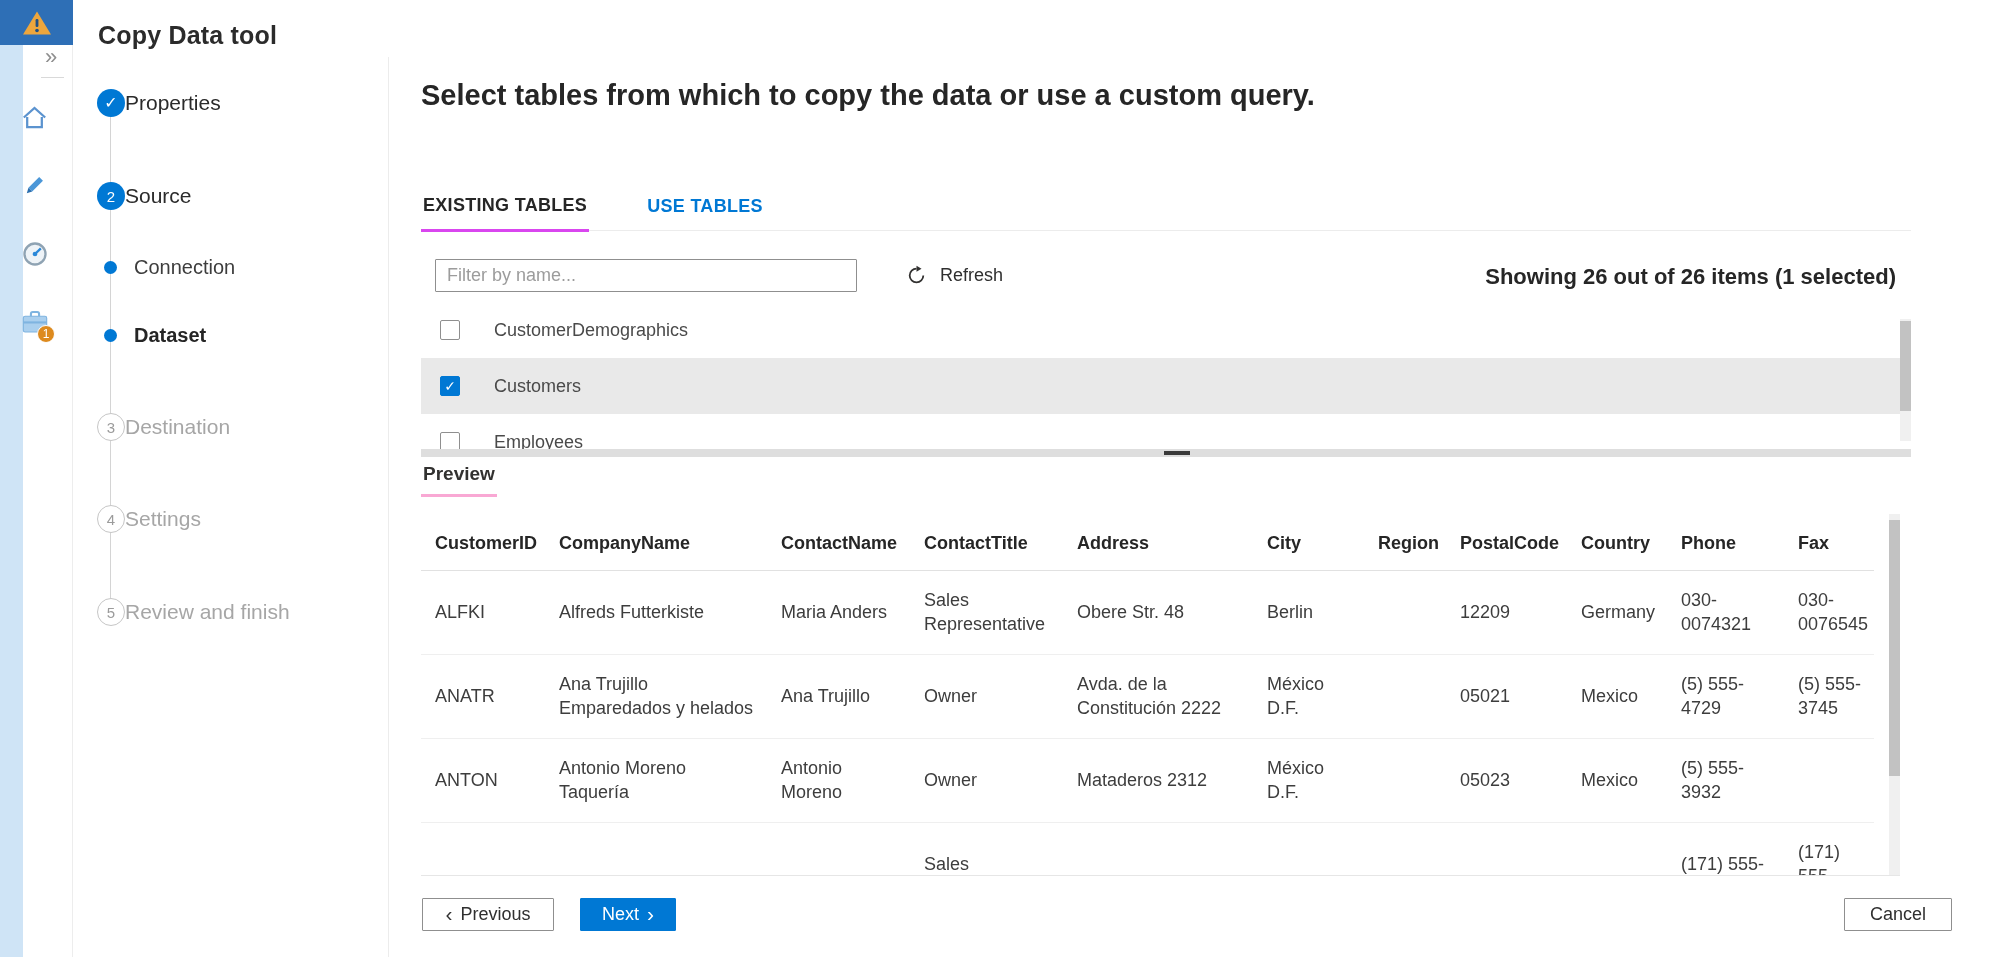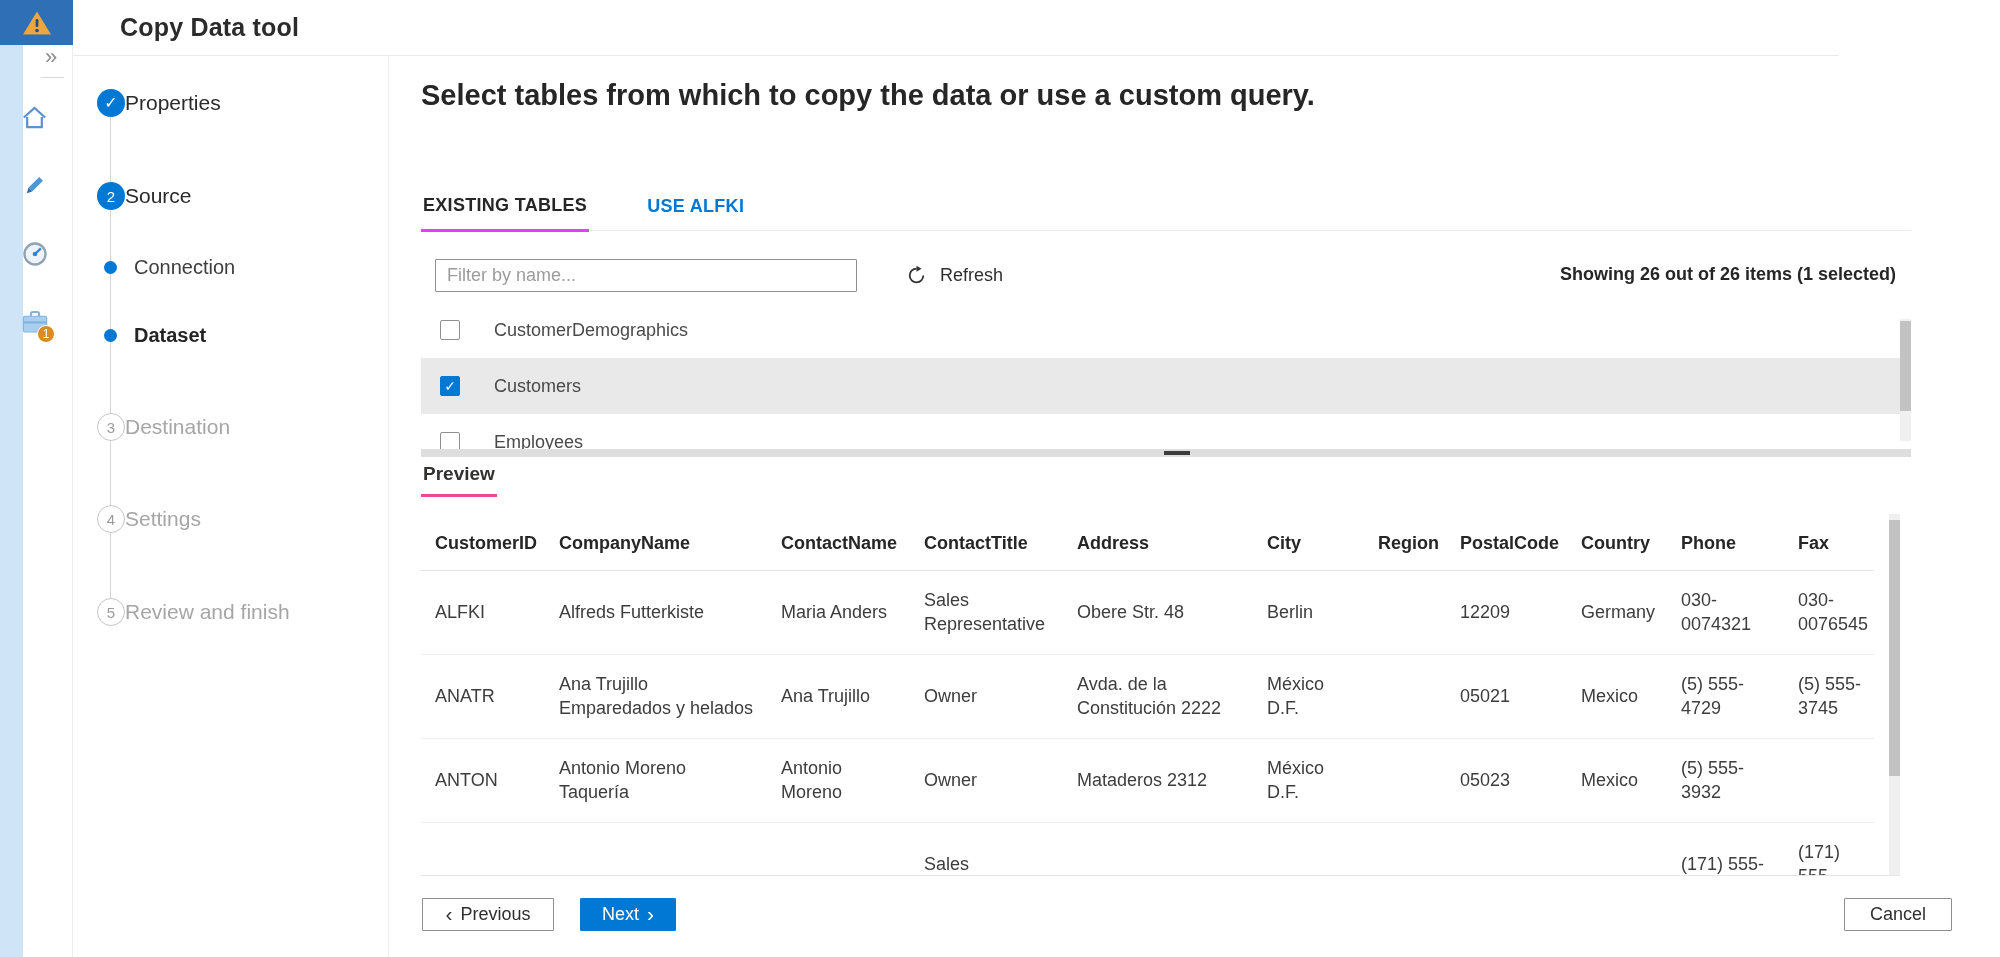--- a/index.html
+++ b/index.html
@@ -12,22 +12,22 @@
   .rail-strip{position:absolute;left:0;top:0;width:23px;height:100%;background:#cfe4f6}
   .logo-tile{position:absolute;left:0;top:0;width:73px;height:45px;background:#2e6fb6;display:flex;align-items:center;justify-content:center;cursor:pointer}
   .collapse-btn{position:absolute;left:39px;top:44px;width:24px;height:26px;display:flex;align-items:center;justify-content:center;font-size:22px;color:#8f8f8f;cursor:pointer}
   .nav-divider{position:absolute;left:41px;top:77px;width:23px;height:1px;background:#d9d9d9}
   .nav-btn{position:absolute;left:20px;width:29px;height:29px;display:flex;align-items:center;justify-content:center;cursor:pointer}
   .nav-home{top:103px}.nav-edit{top:171px}.nav-monitor{top:239px}.nav-manage{top:307px}
   .badge{position:absolute;right:-6px;bottom:-7px;width:18px;height:18px;border-radius:50%;background:#dd8a1e;color:#fff;
          font-size:12px;display:flex;align-items:center;justify-content:center;border:1px solid #fff}
 
   
-  .header{position:absolute;left:73px;top:0;width:1766px;height:56px;background:#fff;border-bottom:1px solid #eaeaea;
-          display:flex;align-items:center;padding-left:47px}
+  .header{position:absolute;left:73px;top:8px;width:1766px;height:56px;background:#fff;border-bottom:1px solid #eaeaea;
+          display:flex;align-items:center;padding-left:25px}
   .header h1{font-size:25px;font-weight:600;color:#2b2b2b;letter-spacing:.2px}
 
   
   .steps{position:absolute;left:73px;top:57px;width:316px;height:900px;background:#fff;border-right:1px solid #ececec}
   .connector{position:absolute;left:37px;top:46px;width:1px;height:509px;background:#d4d4d4}
   .step{position:absolute;display:flex;align-items:center;cursor:pointer}
   .step.mainstep{left:24px;height:28px}
   .step.substep{left:31px;height:14px}
   .circle{width:28px;height:28px;border-radius:50%;display:flex;align-items:center;justify-content:center;
           font-size:15px;flex:0 0 auto;background:#fff;position:relative;z-index:2}
@@ -51,38 +51,38 @@
         display:flex;align-items:flex-end;gap:56px}
   .tab{font-size:18px;padding:0 2px 13px 2px;letter-spacing:.3px;cursor:pointer}
   .tab.active{font-weight:700;color:#262626;border-bottom:3px solid #d946ef;margin-bottom:-2px}
   .tab.inactive{font-weight:600;color:#0078d4}
 
   .filter-input{position:absolute;left:46px;top:202px;width:422px;height:33px;border:1px solid #8f8f8f;border-radius:1px;
                 font-family:inherit;font-size:18px;color:#333;padding:0 11px;outline:none}
   .filter-input::placeholder{color:#9c9c9c}
   .refresh{position:absolute;left:517px;top:202px;height:33px;display:flex;align-items:center;gap:13px;
            font-size:18px;color:#2f2f2f;cursor:pointer;background:none;border:none}
-  .summary{position:absolute;top:207px;right:104px;font-size:18px;font-weight:600;color:#262626}
+  .summary{position:absolute;top:207px;right:104px;font-size:22px;font-weight:600;color:#262626}
 
   .tlist{position:absolute;left:32px;top:245px;width:1479px;height:147px;overflow:hidden}
   .trow{height:56px;display:flex;align-items:center;padding-left:19px;cursor:pointer}
   .trow.selected{background:#e9e9e9}
   .cb{width:20px;height:20px;border:1px solid #8f8f8f;border-radius:2px;background:#fff;flex:0 0 auto;
       display:flex;align-items:center;justify-content:center;cursor:pointer}
   .cb.checked{background:#0078d4;border-color:#0078d4;color:#fff;font-size:14px}
   .trow .tname{margin-left:34px;font-size:18px;color:#4a4a4a}
 
   .list-scroll{position:absolute;left:1511px;top:262px;width:11px;height:122px;background:#f0f0f0}
   .list-scroll .thumb{position:absolute;left:0;top:2px;width:11px;height:90px;background:#c2c2c2;cursor:pointer}
 
   .splitter{position:absolute;left:32px;top:392px;width:1490px;height:8px;background:#dedede;cursor:row-resize}
   .splitter .grip{position:absolute;left:743px;top:2px;width:26px;height:4px;background:#3b3b3b}
 
   .preview-tab{position:absolute;left:32px;top:406px;font-size:19px;font-weight:600;color:#323130;
-               padding:0 2px 9px 2px;border-bottom:3px solid #ec4899;cursor:pointer}
+               padding:0 2px 9px 2px;border-bottom:3px solid #f9a8d4;cursor:pointer}
 
   .pwrap{position:absolute;left:32px;top:460px;width:1460px;height:358px;overflow:hidden}
   .ptable{border-collapse:collapse;table-layout:fixed;width:1453px;font-size:18px;color:#3d3d3d}
   .ptable th{text-align:left;font-weight:600;color:#262626;padding:10px 8px 10px 14px;border-bottom:1px solid #e1e1e1;
              white-space:nowrap;overflow:hidden}
   .ptable thead tr{height:53px}
   .ptable td{padding:10px 8px 10px 14px;border-bottom:1px solid #efefef;vertical-align:middle;line-height:1.35}
   .ptable tbody tr{height:84px}
 
   .prev-scroll{position:absolute;left:1500px;top:457px;width:11px;height:361px;background:#f0f0f0}
@@ -187,21 +187,21 @@
       <span class="circle todo">5</span>
       <span class="lbl">Review and finish</span>
     </div>
   </div>
 
   <div class="main">
     <div class="heading">Select tables from which to copy the data or use a custom query.</div>
 
     <div class="tabs">
       <div class="tab active">EXISTING TABLES</div>
-      <div class="tab inactive">USE ALFKI</div>
+      <div class="tab inactive">USE TABLES</div>
     </div>
 
     <input class="filter-input" type="text" placeholder="Filter by name..." style="">
 
     <button class="refresh">
       <svg width="21" height="21" viewBox="0 0 20 20">
         <path d="M16.5 10 A6.5 6.5 0 1 1 10 3.5" fill="none" stroke="#323130" stroke-width="1.7"></path>
         <path d="M10 0.6 L10 6.4 L14.8 3.5 Z" fill="#323130"></path>
       </svg>
       <span>Refresh</span>

